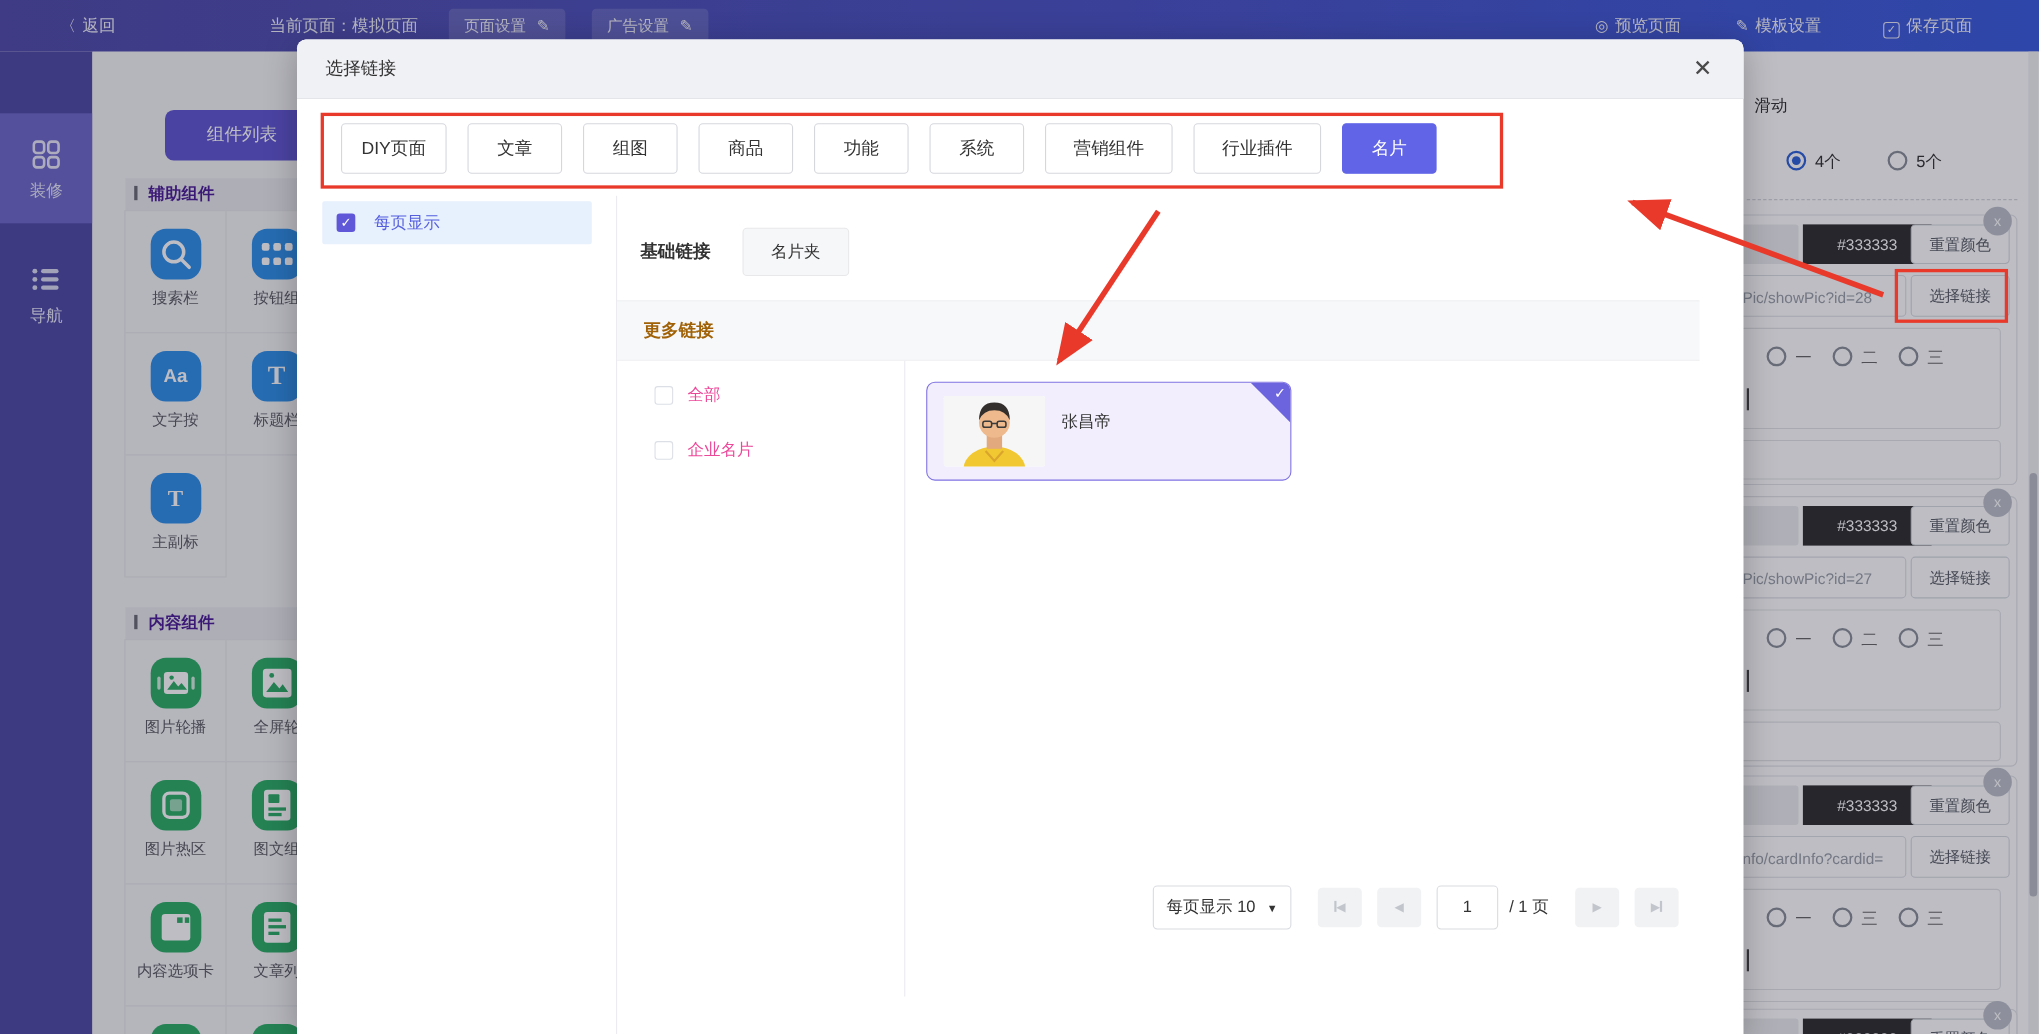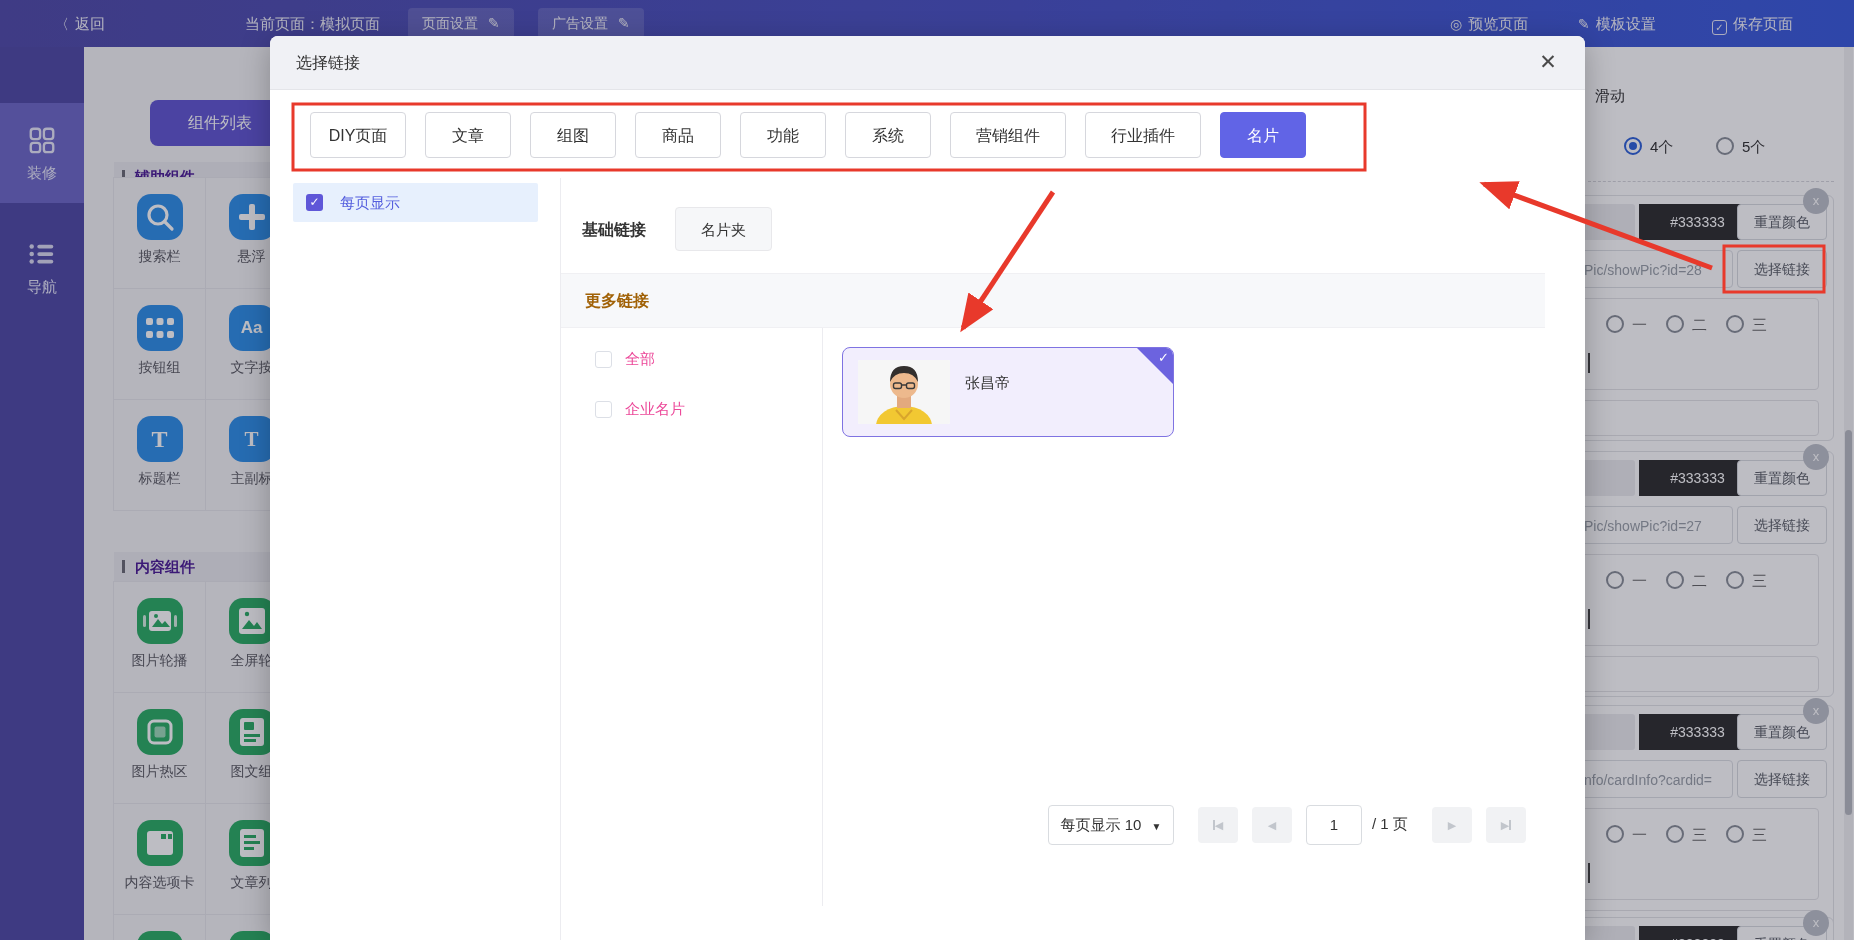--- a/index.html
+++ b/index.html
@@ -157,38 +157,29 @@
       <span>导航</span>
     </div>
   </div>
 
   <div class="panel">
     <div class="panel-btn">组件列表</div>
 
     <div class="sec-head" style="top:115px;">
       <span class="bar"></span><span>辅助组件</span>
     </div>
-    <div class="grid" style="top:131px;align-items:center;">
+    <div class="grid" style="top:145px;align-items:center;">
       <div class="cell">
         <div class="cicon blue">
           <svg width="46" height="46" viewBox="0 0 46 46">
               <circle cx="21" cy="21" r="9" fill="none" stroke="#fff" stroke-width="3.2"></circle>
               <line x1="27.5" y1="27.5" x2="35" y2="35" stroke="#fff" stroke-width="3.2" stroke-linecap="round"></line>
             </svg>
         </div>
         <div class="clabel">搜索栏</div>
-      </div>
-      <div class="cell">
-        <div class="cicon blue">
-          <svg width="46" height="46" viewBox="0 0 46 46">
-              <rect x="20" y="10" width="6" height="26" rx="2" fill="#fff"></rect>
-              <rect x="10" y="20" width="26" height="6" rx="2" fill="#fff"></rect>
-            </svg>
-        </div>
-        <div class="clabel">悬浮</div>
       </div>
       <div class="cell">
         <div class="cicon blue">
           <svg width="46" height="46" viewBox="0 0 46 46">
               <g fill="#fff">
                 <rect x="9" y="13" width="7" height="7" rx="2"></rect>
                 <rect x="19.5" y="13" width="7" height="7" rx="2"></rect>
                 <rect x="30" y="13" width="7" height="7" rx="2"></rect>
                 <rect x="9" y="26" width="7" height="7" rx="2"></rect>
                 <rect x="19.5" y="26" width="7" height="7" rx="2"></rect>

